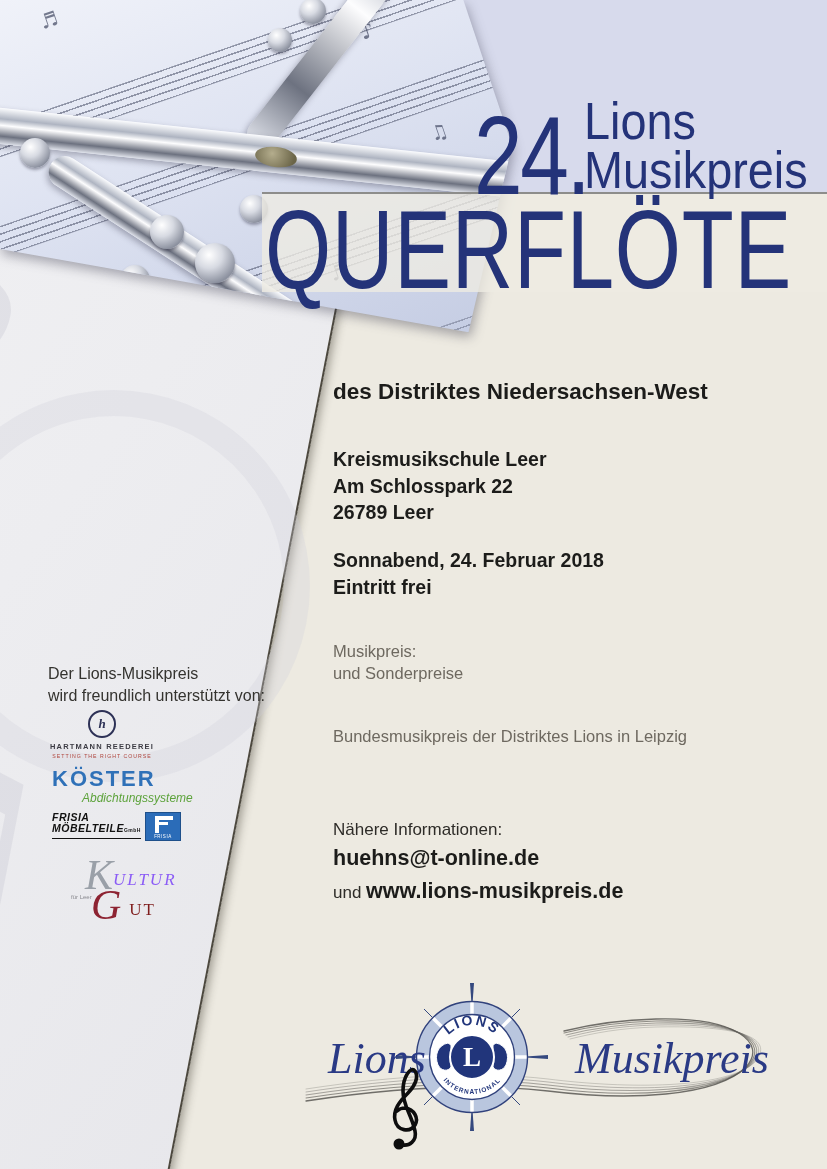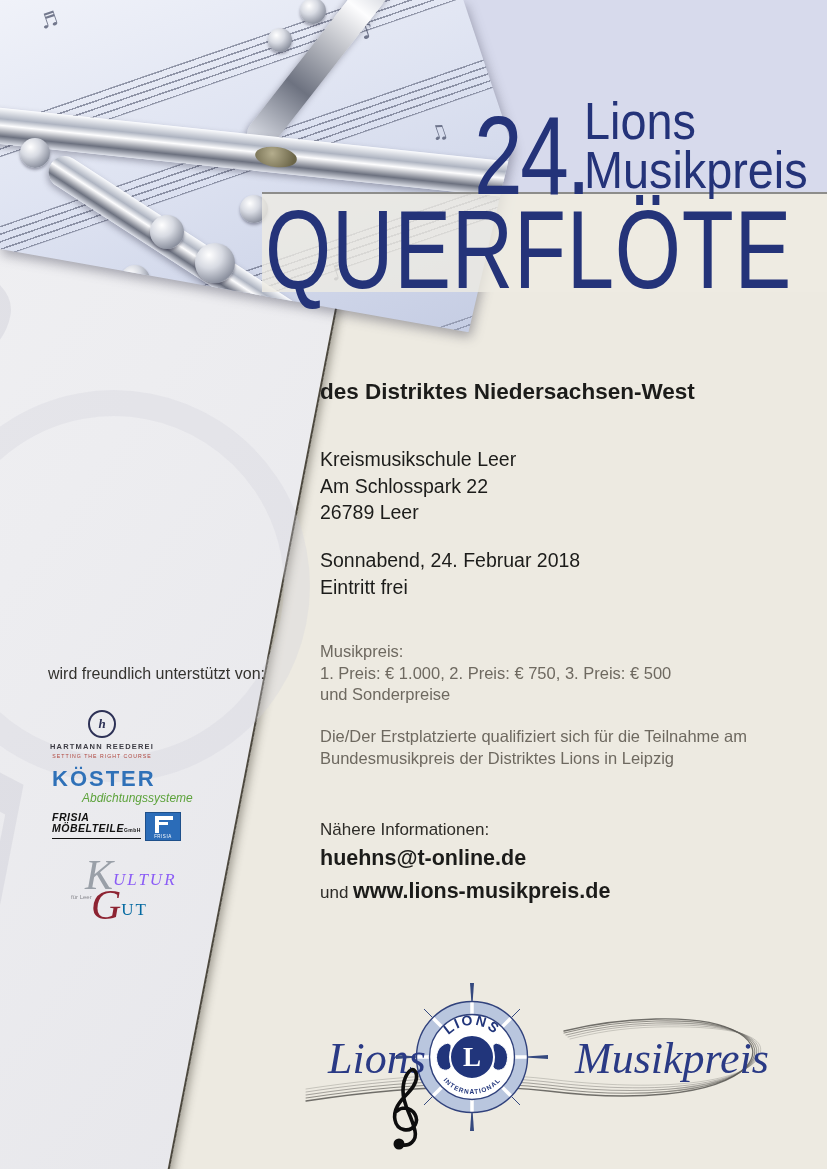--- a/index.html
+++ b/index.html
@@ -45,23 +45,23 @@
   
   .navy{color:#243379;}
   .h-number{position:absolute;left:474px;top:100px;font-size:112px;line-height:1;
             transform:scaleX(.78);transform-origin:left top;letter-spacing:-3px;z-index:6;}
   .h-org{position:absolute;left:584px;top:97px;font-size:52px;line-height:49px;
          transform:scaleX(.9);transform-origin:left top;z-index:6;}
   .big-title{position:absolute;left:265px;top:194px;font-size:112px;line-height:1;letter-spacing:1px;
              transform:scaleX(.76);transform-origin:left top;z-index:6;white-space:nowrap;}
 
   
-  .mc{position:absolute;left:320px;z-index:6;}
+  .mc{position:absolute;left:333px;z-index:6;}
   .subtitle{top:379px;font-size:22.5px;font-weight:bold;color:#1c1c1a;}
-  .block-bold{font-size:19.5px;font-weight:normal;color:#1c1c1a;line-height:26.5px;}
+  .block-bold{font-size:19.5px;font-weight:bold;color:#1c1c1a;line-height:26.5px;}
   .venue{top:446px;}
   .event{top:547px;}
   .block-gray{font-size:16.5px;color:#6e6960;line-height:21.5px;}
   .prizes{top:641px;}
   .qual{top:726px;}
   .info-label{top:820px;font-size:17px;color:#2e2c28;}
   .email{top:846px;font-size:21.5px;font-weight:bold;color:#1c1c1a;}
   .website{top:879px;font-size:17px;color:#2e2c28;}
   .website b{font-size:21.5px;color:#1c1c1a;}
 
@@ -85,21 +85,21 @@
                 position:relative;display:flex;flex-direction:column;align-items:center;justify-content:flex-end;}
   .frisia .fglyph{position:absolute;top:3px;left:9px;width:14px;height:13px;
                   border-left:4px solid #fff;border-top:4px solid #fff;}
   .frisia .fglyph::after{content:"";position:absolute;left:0;top:2px;width:9px;height:3px;background:#fff;}
   .frisia .fboxlabel{font-size:4.5px;color:#fff;letter-spacing:.5px;margin-bottom:1px;}
   .kultur{left:85px;top:856px;font-family:"Liberation Serif",serif;}
   .kultur .row{display:flex;align-items:flex-end;height:34px;}
   .kultur .kk{font-style:italic;font-size:42px;line-height:30px;color:#9aa0a8;}
   .kultur .kul{font-size:17px;letter-spacing:2px;color:#8b5cf6;font-style:italic;}
   .kultur .gg{font-style:italic;font-size:42px;line-height:30px;color:#8d2332;margin-left:6px;}
-  .kultur .gut{font-size:17px;letter-spacing:2px;color:#0369a1;}
+  .kultur .gut{font-size:17px;letter-spacing:2px;color:#7f1d1d;margin-left:8px;}
   .kultur .small{position:absolute;left:-14px;top:38px;font-size:6px;color:#8a8a90;font-family:"Liberation Sans",sans-serif;}
 
   
   .f-lions{position:absolute;left:328px;top:1033px;font-family:"Liberation Serif",serif;font-style:italic;
            font-size:44px;color:#2a3a85;z-index:7;}
   .f-musik{position:absolute;left:575px;top:1033px;font-family:"Liberation Serif",serif;font-style:italic;
            font-size:44px;color:#2a3a85;z-index:7;}
   .swoosh{position:absolute;left:298px;top:1005px;z-index:5;}
   .emblem{position:absolute;left:392px;top:977px;z-index:6;}
   .clef{position:absolute;left:386px;top:1058px;z-index:8;}
@@ -160,32 +160,31 @@
   <div>Kreismusikschule Leer</div>
   <div>Am Schlosspark 22</div>
   <div>26789 Leer</div>
 </div>
 <div class="mc event block-bold">
   <div>Sonnabend, 24. Februar 2018</div>
   <div>Eintritt frei</div>
 </div>
 <div class="mc prizes block-gray">
   <div>Musikpreis:</div>
-  <div>1. Preis: € 1.000, 2. Preis: € 750, 3. Preis: € 500</div>
   <div>und Sonderpreise</div>
 </div>
 <div class="mc qual block-gray">
-  <div>Die/Der Erstplatzierte qualifiziert sich für die Teilnahme am</div>
   <div>Bundesmusikpreis der Distriktes Lions in Leipzig</div>
 </div>
 <div class="mc info-label">Nähere Informationen:</div>
 <div class="mc email">huehns@t-online.de</div>
 <div class="mc website"><span>und </span><b>www.lions-musikpreis.de</b></div>
 
 <div class="supporters">
+  <div>Der Lions-Musikpreis</div>
   <div>wird freundlich unterstützt von:</div>
 </div>
 
 <div class="logo hartmann">
   <div class="ring">h</div>
   <div class="hname">HARTMANN REEDEREI</div>
   <div class="htag">SETTING THE RIGHT COURSE</div>
 </div>
 
 <div class="logo koester">

